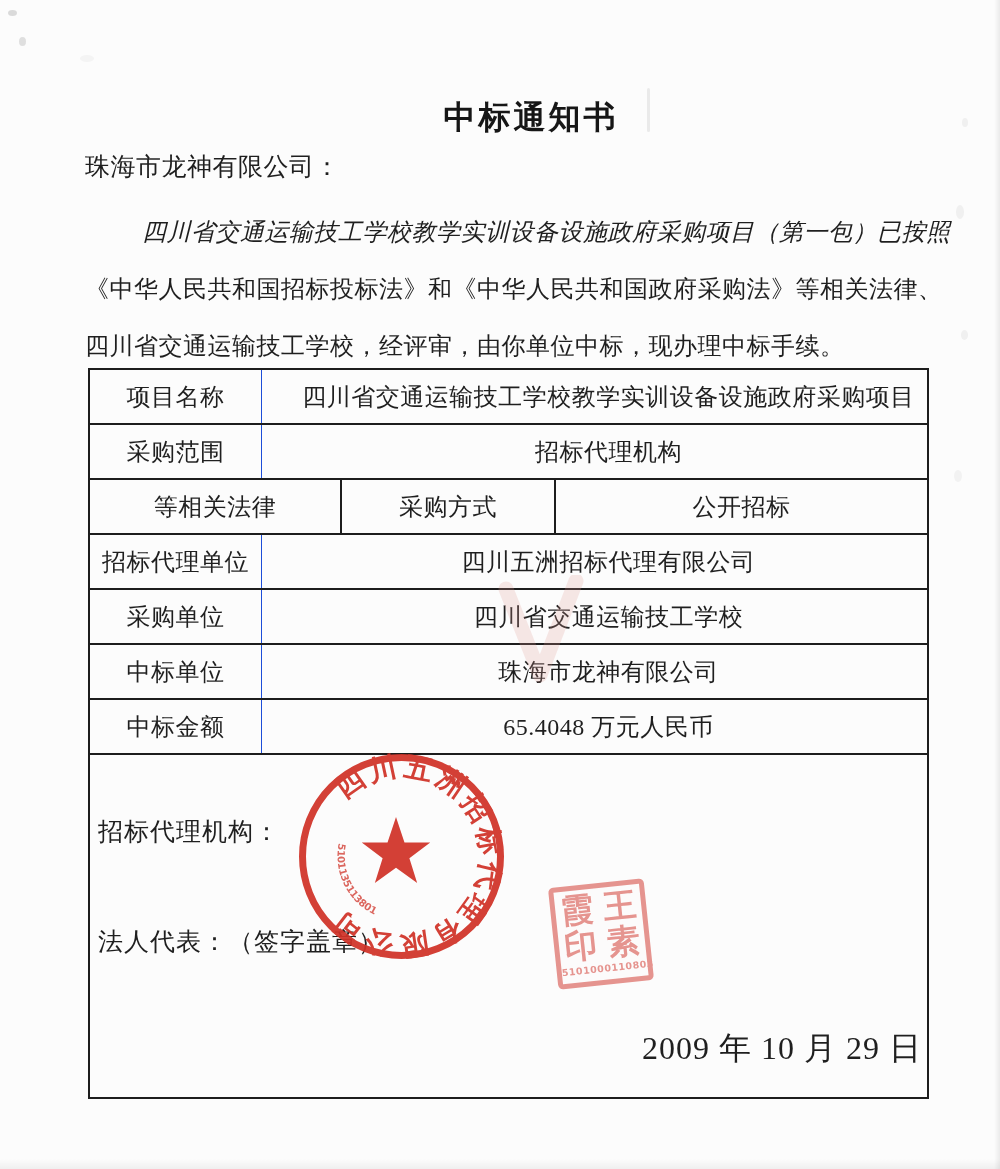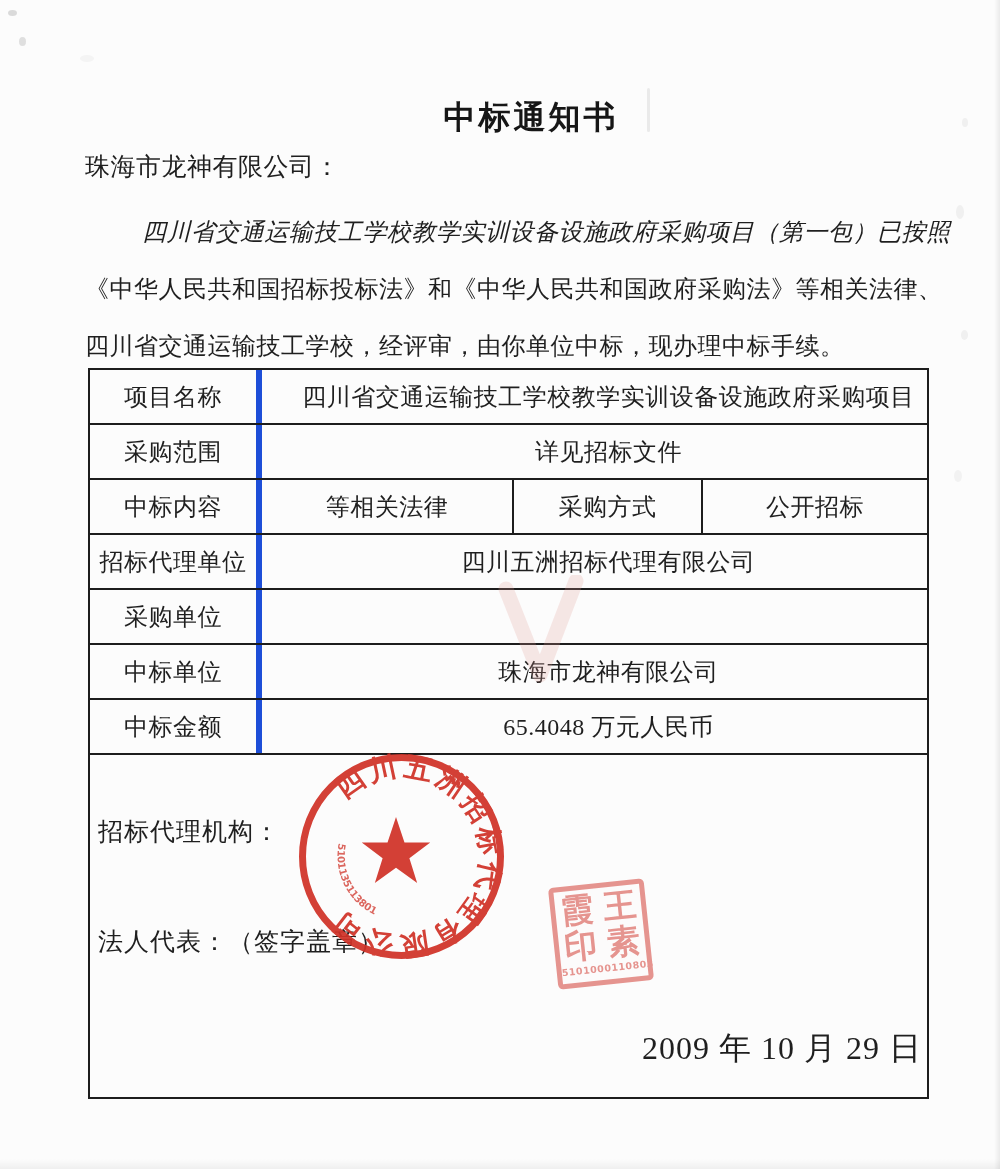--- a/index.html
+++ b/index.html
@@ -36,24 +36,24 @@
     border:2px solid #1d1d1d;
     background:transparent;
     z-index:2;
   }
   .t-row{display:flex;height:53px;border-bottom:2px solid #1d1d1d;}
   .t-cell{
     display:flex;align-items:center;justify-content:center;
     font-size:24px;letter-spacing:.5px;
     box-sizing:border-box;
   }
-  .c-label{width:172px;border-right:6px solid #1d4ed8;flex:none;}
+  .c-label{width:172px;border-right:1px solid #1d4ed8;flex:none;}
   .c-value{flex:1;padding-left:28px;}
   .c-v2{width:252px;border-right:2px solid #1d1d1d;flex:none;}
-  .c-l2{width:189px;border-right:2px solid #1d1d1d;flex:none;}
+  .c-l2{width:214px;border-right:2px solid #1d1d1d;flex:none;}
   .c-v3{flex:1;}
   
   .t-bigcell{
     position:relative;height:342px;border-bottom:0;
   }
   .agency-label{
     position:absolute;left:8px;top:60px;
     font-size:25px;letter-spacing:1px;
   }
   .legalrep-label{
@@ -146,37 +146,37 @@
 
   <div class="doc-table">
 
     <div class="t-row">
       <div class="t-cell c-label">项目名称</div>
       <div class="t-cell c-value">四川省交通运输技工学校教学实训设备设施政府采购项目</div>
     </div>
 
     <div class="t-row">
       <div class="t-cell c-label">采购范围</div>
-      <div class="t-cell c-value">详见招标文件</div>
-    </div>
-
-    <div class="t-row">
-      <div class="t-cell c-label">中标内容</div>
+      <div class="t-cell c-value">招标代理机构</div>
+    </div>
+
+    <div class="t-row">
       <div class="t-cell c-v2">等相关法律</div>
       <div class="t-cell c-l2">采购方式</div>
       <div class="t-cell c-v3">公开招标</div>
     </div>
 
     <div class="t-row">
       <div class="t-cell c-label">招标代理单位</div>
       <div class="t-cell c-value">四川五洲招标代理有限公司</div>
     </div>
 
     <div class="t-row">
       <div class="t-cell c-label">采购单位</div>
+      <div class="t-cell c-value">四川省交通运输技工学校</div>
     </div>
 
     <div class="t-row">
       <div class="t-cell c-label">中标单位</div>
       <div class="t-cell c-value">珠海市龙神有限公司</div>
     </div>
 
     <div class="t-row">
       <div class="t-cell c-label">中标金额</div>
       <div class="t-cell c-value">65.4048 万元人民币</div>

